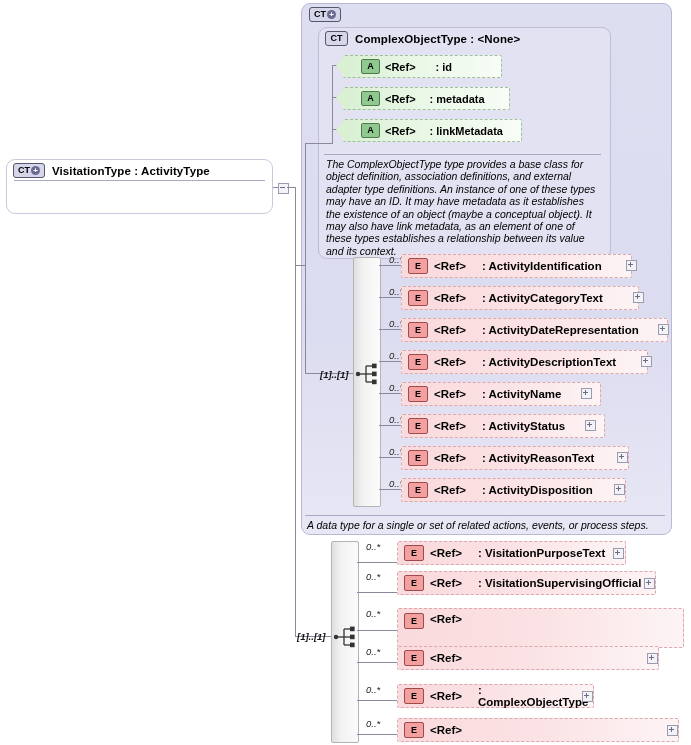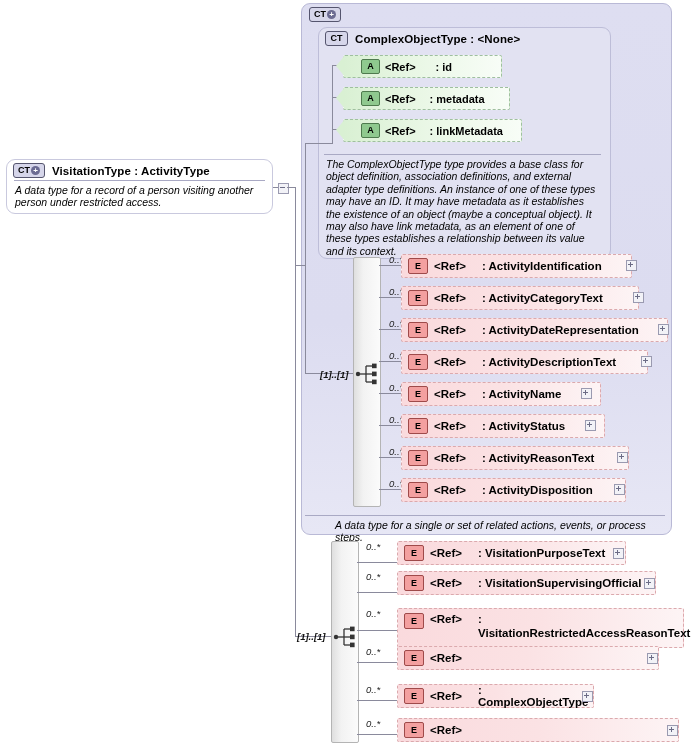--- a/index.html
+++ b/index.html
@@ -126,21 +126,21 @@
   <div class="hdr">
     <span class="badge ct">
       <span>CT</span>
         <span class="plusdot">+</span>
     </span>
   </div>
 </div>
 
 <div class="abs" style="left:305px;top:513px;width:362px;">
   <div class="sep" style="margin-left:0;margin-right:2px;"></div>
-  <div class="desc" style="padding-left:2px;margin-left:28px;">A data type for a single or set of related actions, events, or process steps.</div>
+  <div class="desc" style="padding-left:2px;">A data type for a single or set of related actions, events, or process steps.</div>
 </div>
 
 <div class="abs typebox inner" style="left:318px;top:27px;width:293px;height:232px;">
   <div class="hdr" style="padding-left:6px;">
     <span class="badge ct-plain">
         <span>CT</span>
       </span>
     <span class="ttl">ComplexObjectType : &lt;None&gt;</span>
   </div>
 </div>
@@ -182,21 +182,20 @@
 
 <div class="abs typebox white" style="left:6px;top:159px;width:267px;height:55px;">
   <div class="hdr" style="padding-left:6px;padding-top:3px;">
     <span class="badge ct">
       <span>CT</span>
         <span class="plusdot">+</span>
     </span>
     <span class="ttl">VisitationType : ActivityType</span>
   </div>
   <div class="sep"></div>
-  <div class="desc">A data type for a record of a person visiting another person under restricted access.</div>
 </div>
 
 <div class="abs ln lnh" style="left:273px;top:187px;width:5px;"></div>
 <div class="collapse" style="left:278px;top:183px;"></div>
 <div class="abs ln lnh" style="left:287px;top:187px;width:8px;"></div>
 <div class="abs ln lnv" style="left:295px;top:187px;height:449px;"></div>
 <div class="abs ln lnh" style="left:295px;top:265px;width:10px;"></div>
 <div class="abs ln lnh" style="left:295px;top:636px;width:36px;"></div>
 
 <div class="seqcol" style="left:353px;top:257px;width:26px;height:248px;"></div>
@@ -337,21 +336,20 @@
 </div>
 <div class="expand" style="left:644px;top:578px;"></div>
 
 <div class="abs ln lnh" style="left:357px;top:630px;width:40px;"></div>
 <div class="occ" style="left:366px;top:608px;">0..*</div>
 <div class="elrow" style="left:397px;top:608px;width:273px;height:35px;align-items:flex-start;padding-top:3px;">
   <span class="badge elem" style="margin-top:1px;">
       <span>E</span>
     </span>
   <span class="ref" style="margin-top:1px;">&lt;Ref&gt;</span>
-  <span class="nm" style="white-space:normal;width:185px;line-height:14px;">: VisitationRestrictedAccessReasonText</span>
 </div>
 
 <div class="abs ln lnh" style="left:357px;top:662px;width:40px;"></div>
 <div class="occ" style="left:366px;top:646px;">0..*</div>
 <div class="elrow" style="left:397px;top:646px;width:248px;height:22px;">
   <span class="badge elem">
       <span>E</span>
     </span>
   <span class="ref">&lt;Ref&gt;</span>
 </div>

